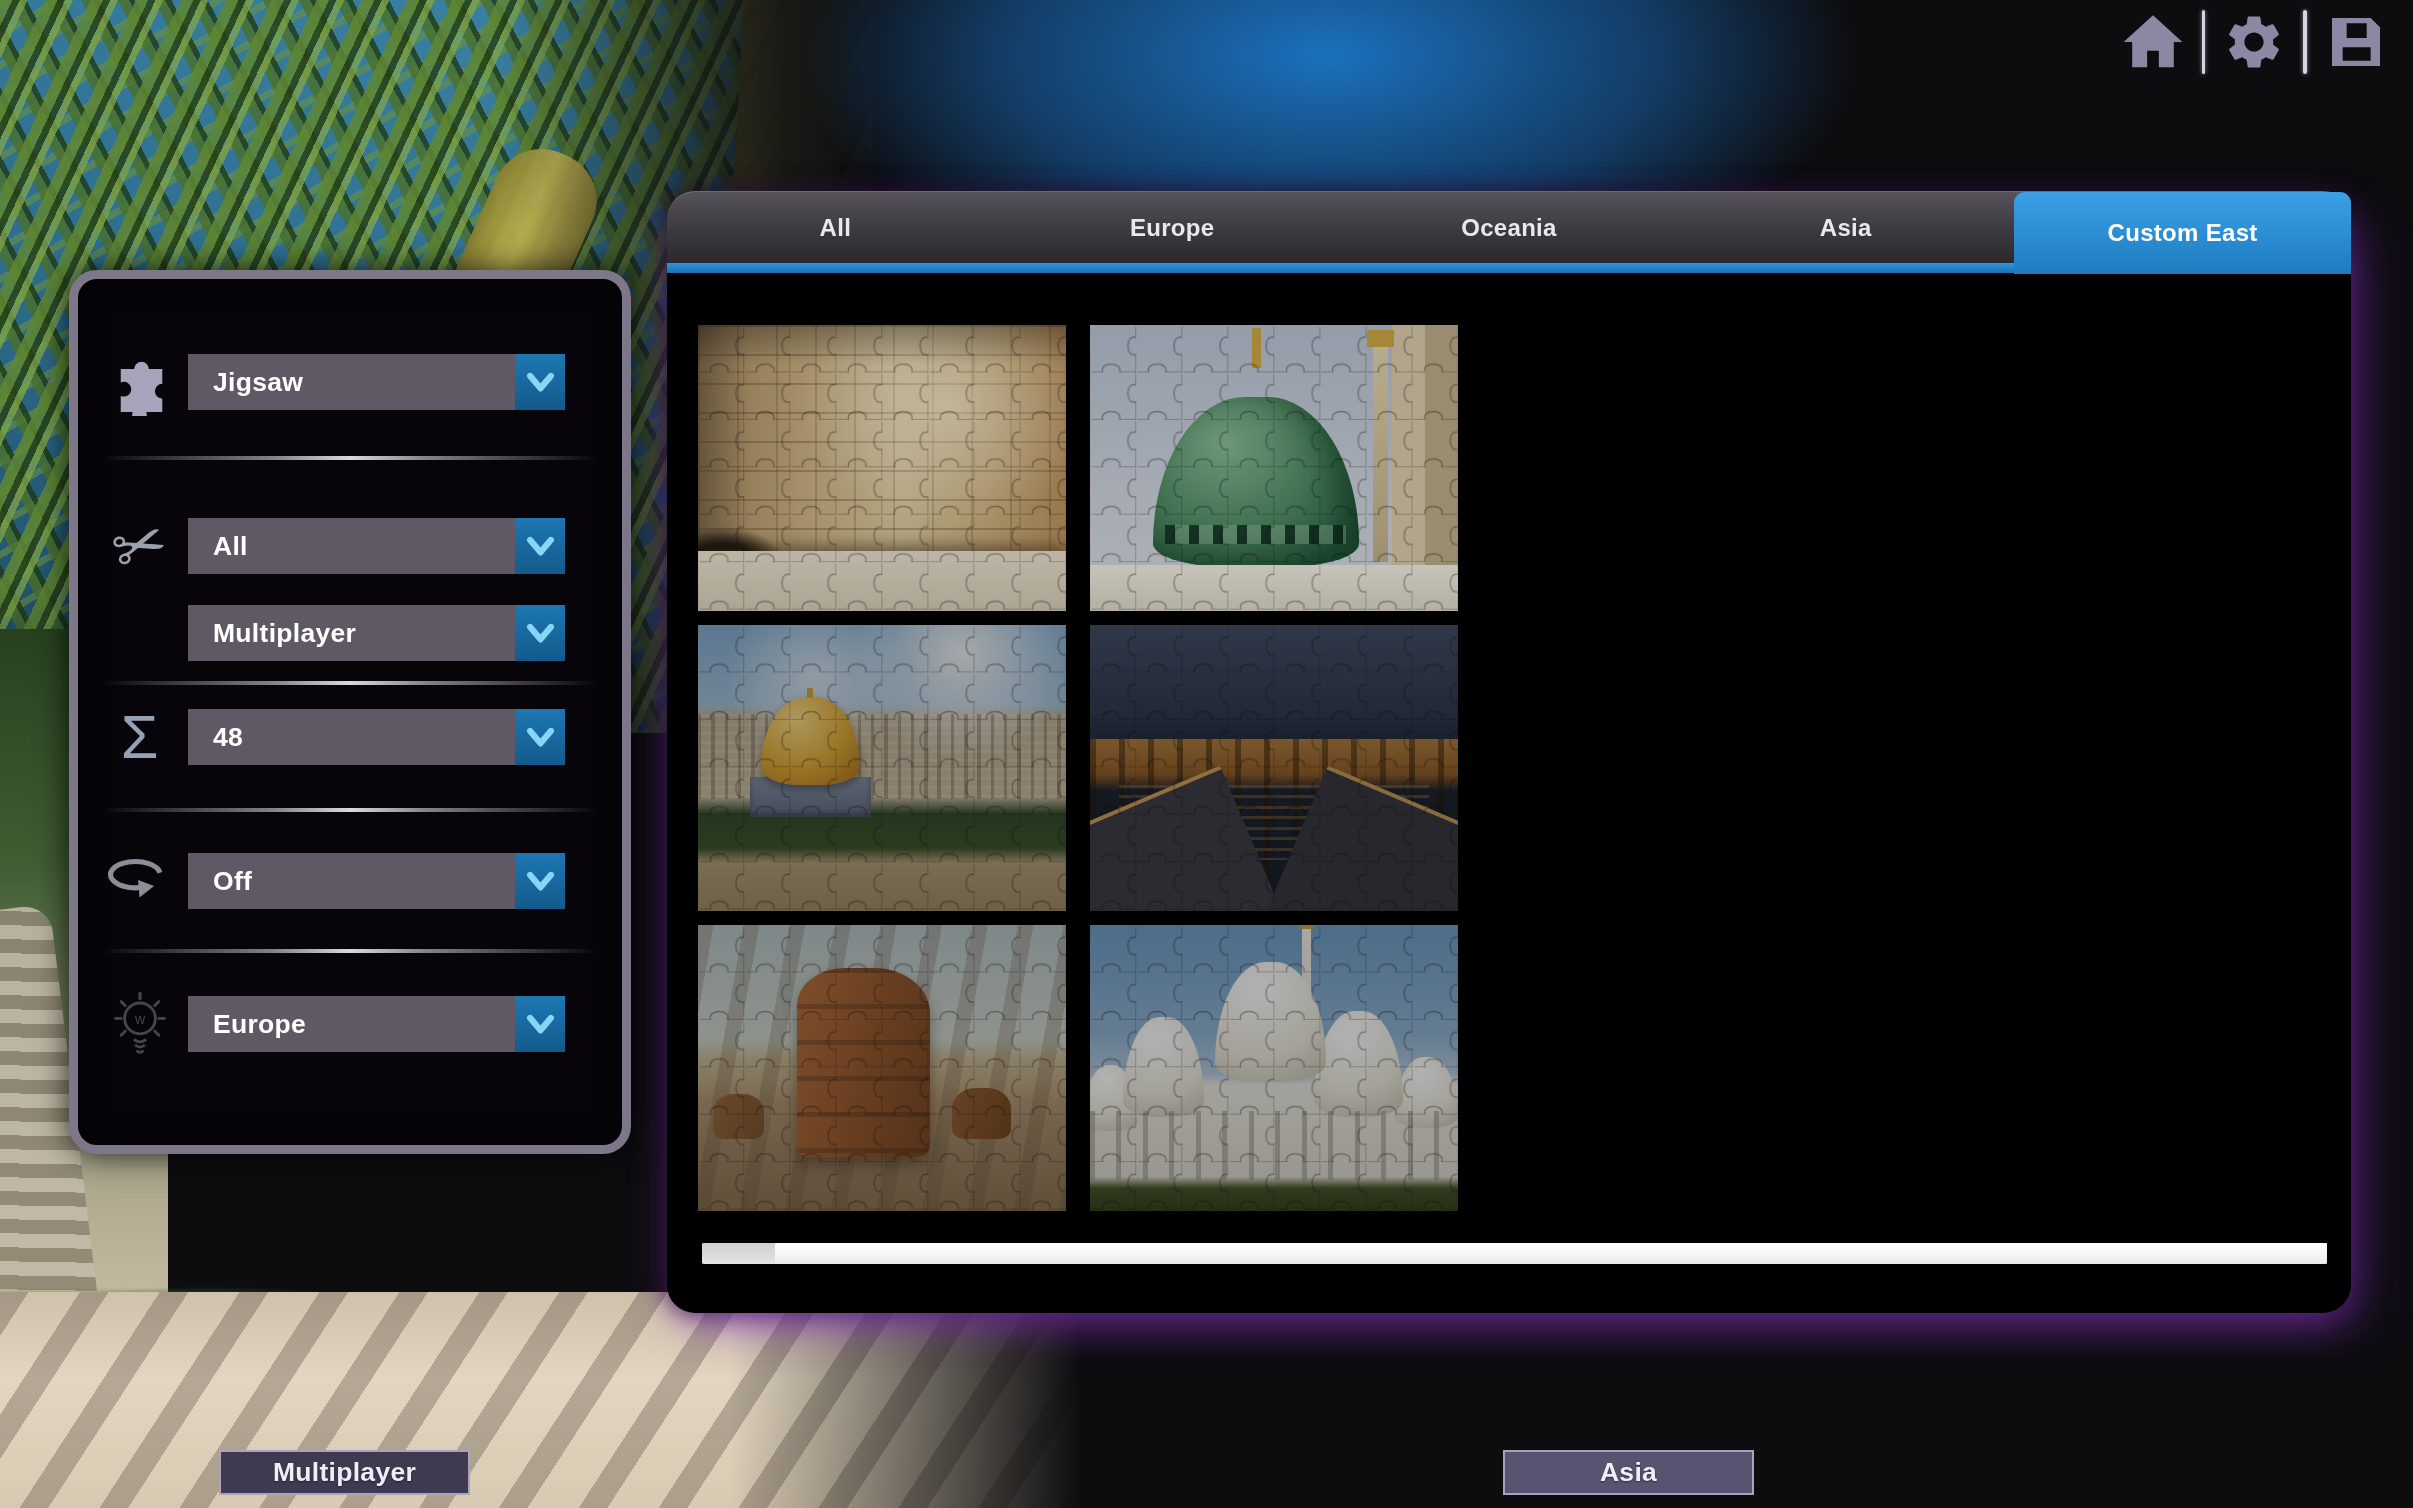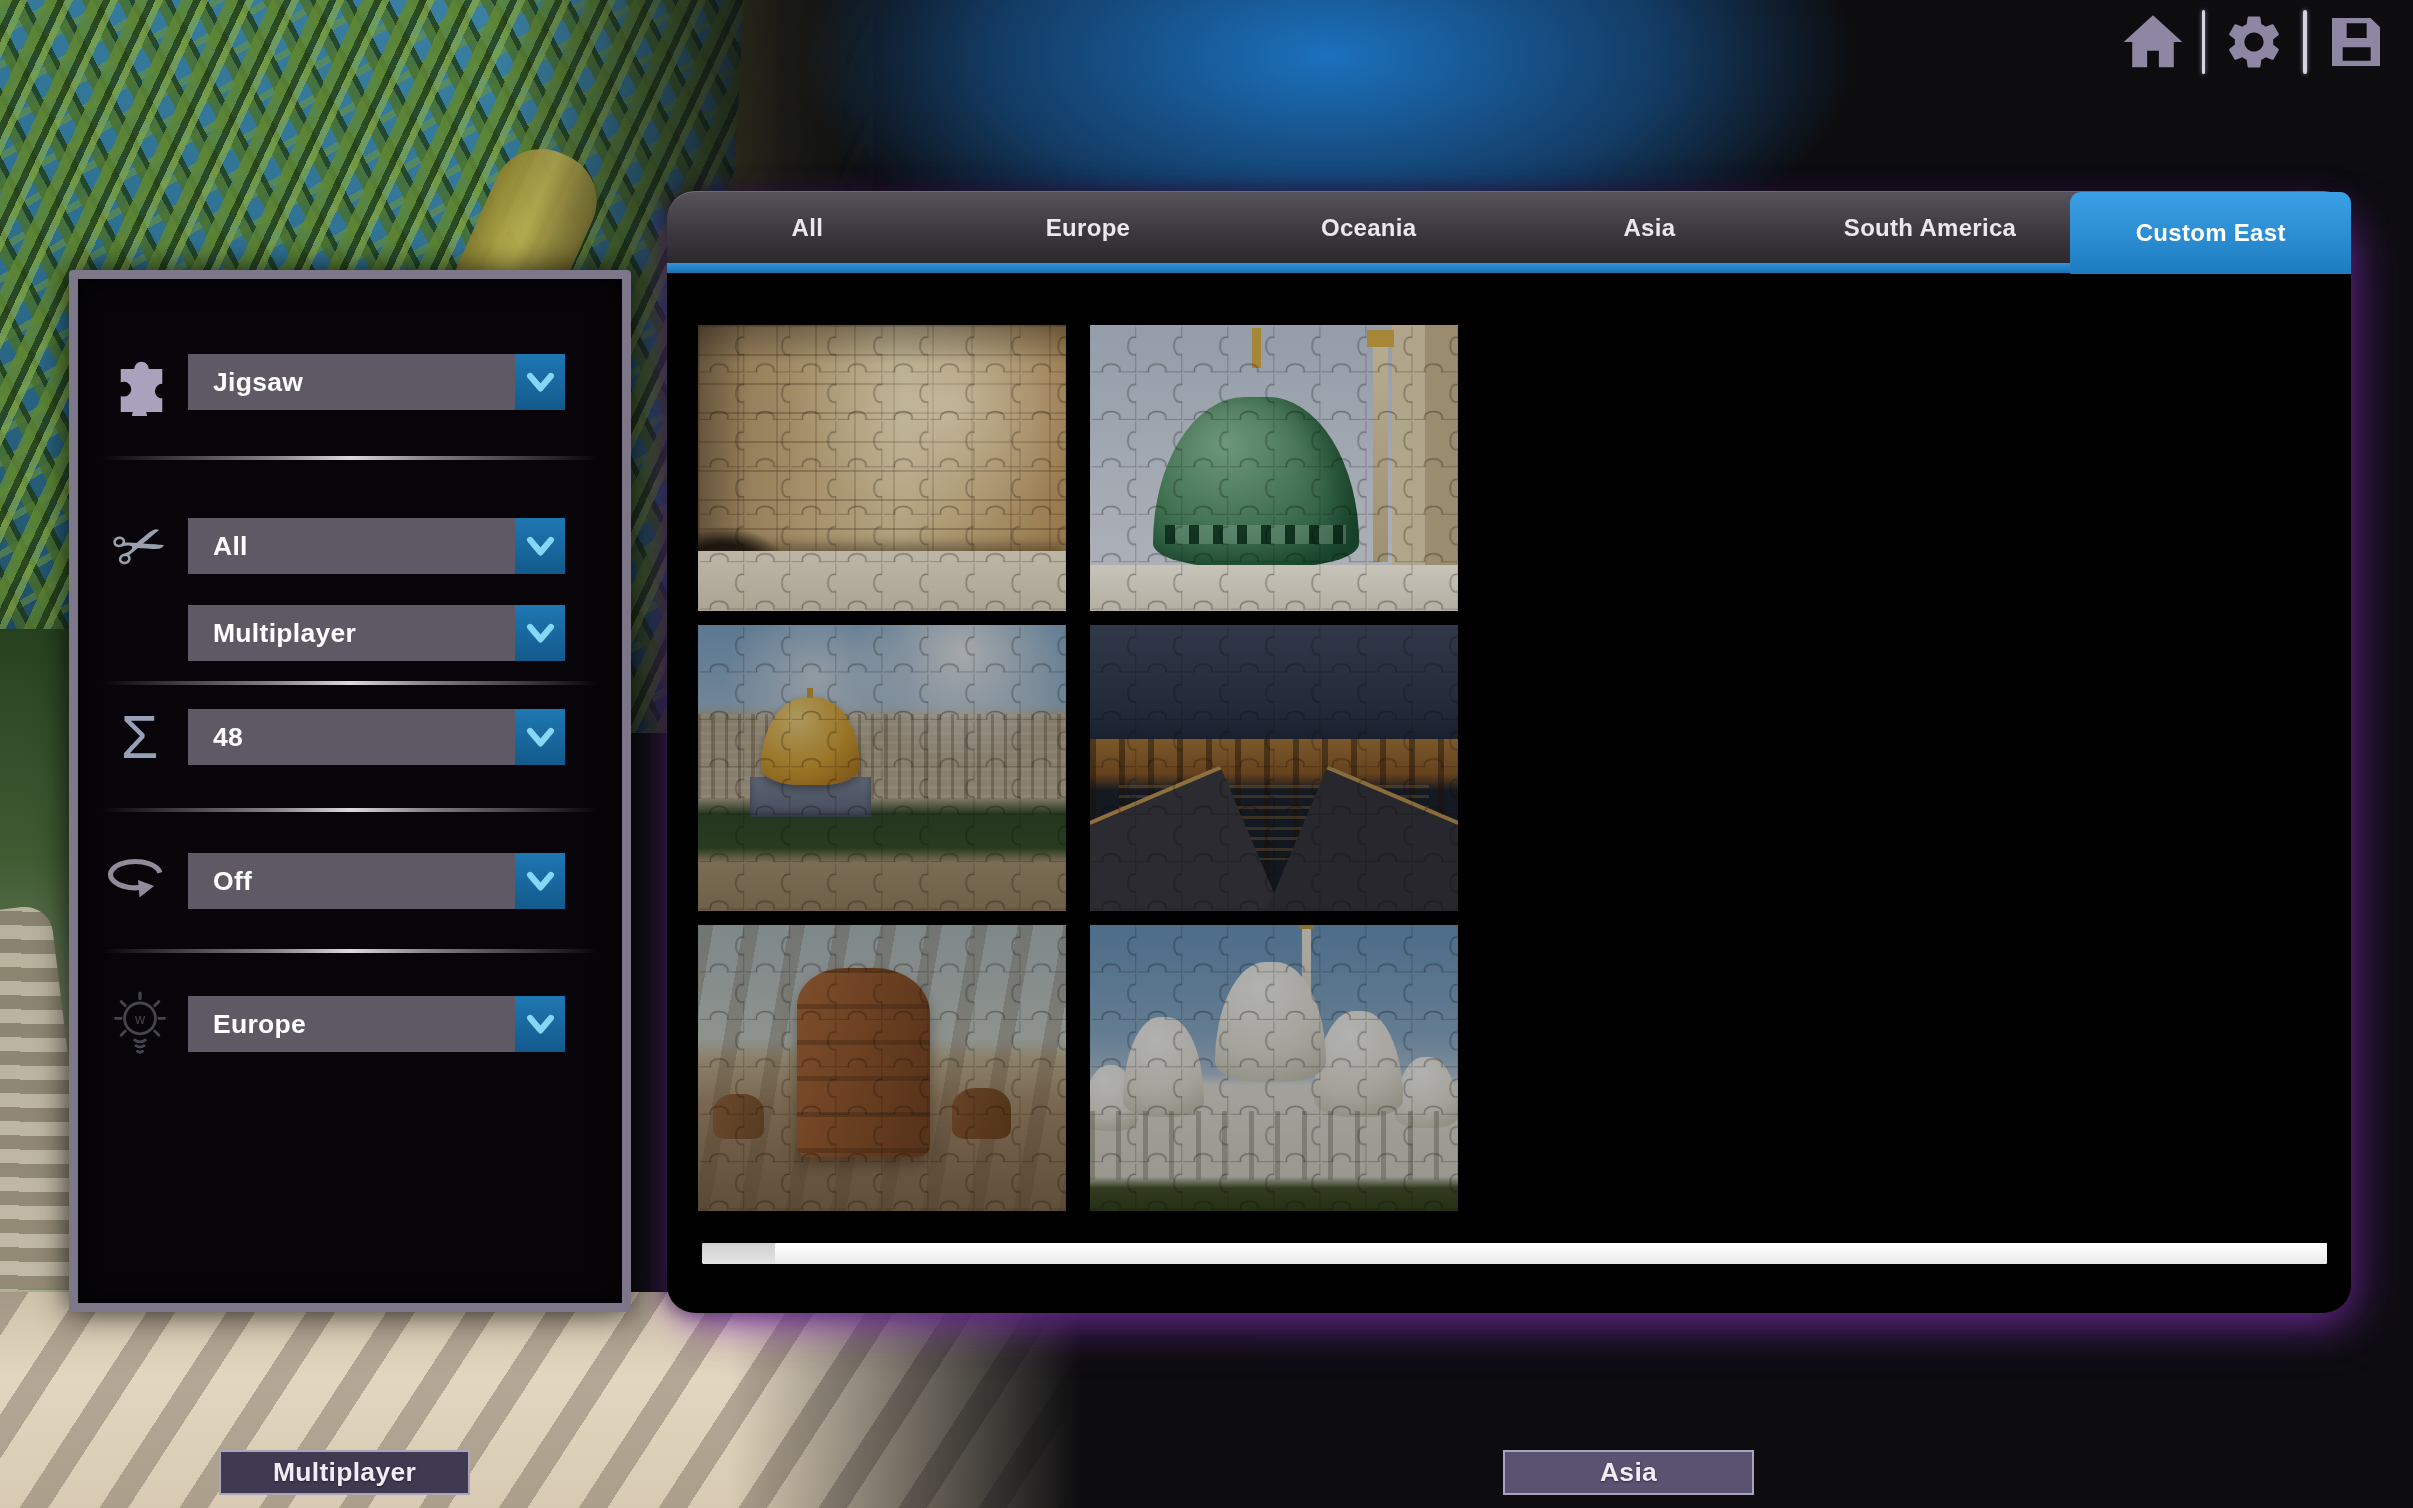--- a/index.html
+++ b/index.html
@@ -40,22 +40,22 @@
   .bg-glow{left:594px;top:-293px;width:1467px;height:698px;
     background:radial-gradient(ellipse closest-side, rgba(28,118,198,.95), rgba(24,98,170,.55) 45%, rgba(10,40,80,0) 72%);}
 
   
   .toolbar{position:absolute;top:8.4px;right:24px;display:flex;align-items:center;gap:15.4px;}
   .tool-icon{width:67px;height:67px;display:flex;align-items:center;justify-content:center;cursor:pointer;}
   .tool-icon svg{width:64px;height:64px;fill:#8d87a4;}
   .tool-sep{width:3.5px;height:64px;background:#d7d4e2;border-radius:2.1px;box-shadow:0 0 4.2px rgba(220,215,235,.6);}
 
   
-  .settings-panel{position:absolute;left:69px;top:270px;width:562px;height:1042px;box-sizing:border-box;
-    border:9.8px solid #7e7789;border-radius:4px;background:#070509;
+  .settings-panel{position:absolute;left:69px;top:270px;width:562px;height:884px;box-sizing:border-box;
+    border:9.8px solid #7e7789;border-radius:28px;background:#070509;
     box-shadow:0 0 32px rgba(0,0,0,.8), inset 0 0 28px rgba(0,0,0,.9);}
   .sp-row{position:absolute;left:0;width:100%;height:56px;}
   .sp-icon{position:absolute;left:25px;width:73px;height:100%;display:flex;align-items:center;justify-content:center;}
   .dd{position:absolute;left:110px;width:377px;height:56px;display:flex;cursor:pointer;}
   .dd-value{flex:1;background:#5f5966;color:#fff;font-size:26.5px;font-weight:bold;
     display:flex;align-items:center;padding-left:25px;letter-spacing:0.3px;}
   .dd-btn{width:50px;background:linear-gradient(180deg,#1e77b2,#135a8c);
     display:flex;align-items:center;justify-content:center;cursor:pointer;}
   .divider{position:absolute;left:24px;right:24px;height:3.5px;border-radius:2.1px;opacity:.85;
     background:linear-gradient(to right, rgba(200,200,210,0) 0%, rgba(205,205,215,.75) 35%, #ffffff 50%, rgba(205,205,215,.75) 65%, rgba(200,200,210,0) 100%);}
@@ -337,21 +337,20 @@
       </div>
     </div>
   </div>
 
   <div class="gallery-panel">
     <div class="tabbar">
       <div class="tab">All</div>
       <div class="tab">Europe</div>
       <div class="tab">Oceania</div>
       <div class="tab">Asia</div>
-      <div class="tab">South America</div>
       <div class="tab active">Custom East</div>
     </div>
     <div class="tab-underline"></div>
 
     <div class="gallery-content">
 
       <div class="thumb" style="left:31px;top:52px;" aria-label="western-wall-stone-puzzle">
         <div class="layer t1-art"></div>
         <div class="t1-floor"></div>
         <div class="layer shade-r1"></div>

